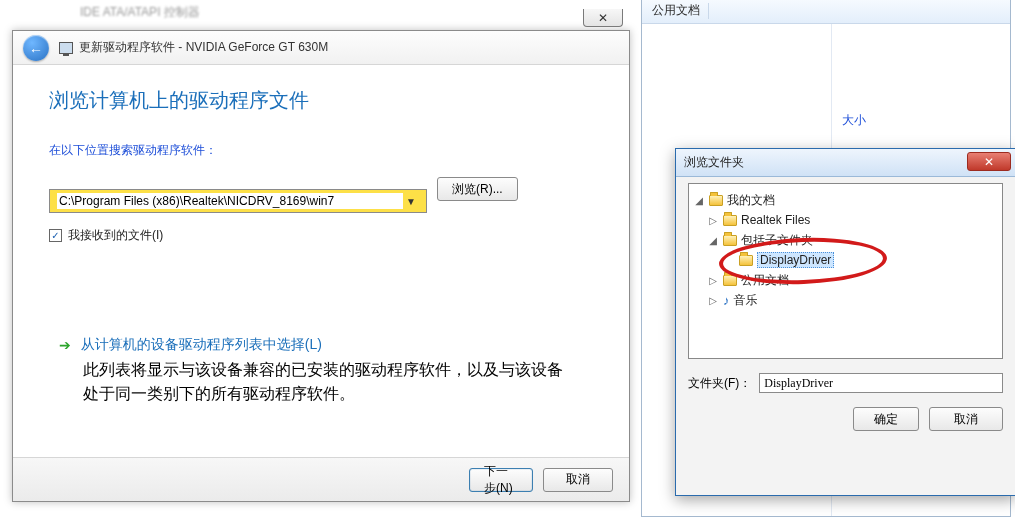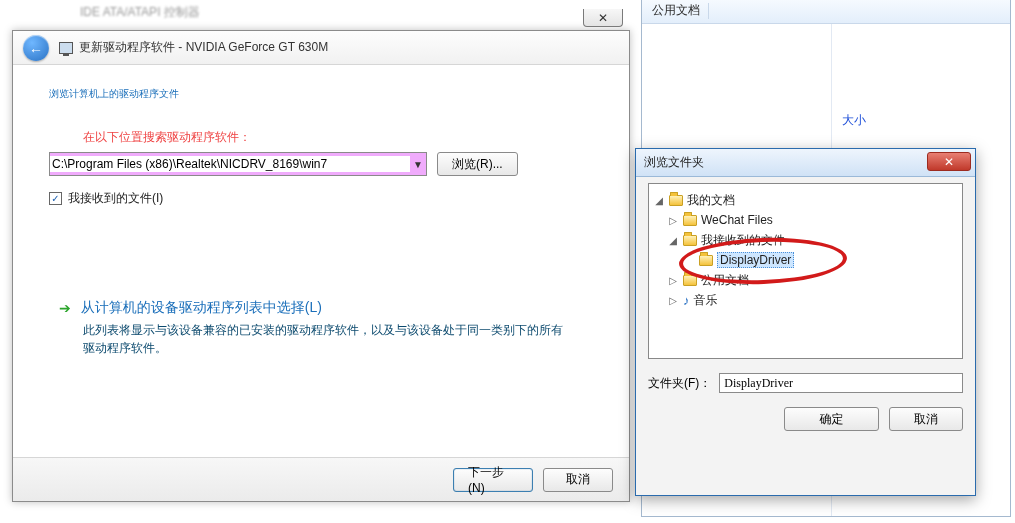--- a/index.html
+++ b/index.html
@@ -23,56 +23,56 @@
   .monitor-ico { width: 14px; height: 12px; border: 1px solid #555; background:#cde; display:inline-block; position:relative; }
   .monitor-ico::after { content:''; position:absolute; left:3px; right:3px; bottom:-3px; height:2px; background:#555; }
 
   .wizard-close {
     position: absolute; top: -22px; right: 6px;
     width: 40px; height: 18px; border: 1px solid #7a7a7a; border-top:none; border-radius: 0 0 4px 4px;
     background: linear-gradient(#f7f7f7,#e4e4e4); color:#333; display:flex; align-items:center; justify-content:center;
   }
 
   .wizard-body { padding: 22px 36px 0 36px; }
-  .head-blue { color: #1b6fba; font-size: 10px; margin-bottom: 28px; }
-  .lbl { color:#ef4444; margin-bottom: 6px; margin-left: 34px; }
+  .head-blue { color: #1b6fba; font-size: 20px; margin-bottom: 28px; }
+  .lbl { color:#1d4ed8; margin-bottom: 6px; }
   .path-row { display:flex; gap: 10px; align-items:center; margin-bottom: 14px; }
-  .path-combo { flex: 0 0 378px; height: 24px; border:1px solid #8a8a8a; background:#f0abfc; display:flex; align-items:center; padding: 0 0; }
+  .path-combo { flex: 0 0 378px; height: 24px; border:1px solid #8a8a8a; background:#fde047; display:flex; align-items:center; padding: 0 7px; margin-top: 24px; }
   .path-combo input { flex:1; border:none; outline:none; font-size:12px; }
   .combo-btn { width:16px; height:100%; display:flex; align-items:center; justify-content:center; color:#333; font-size:10px; }
   .btn {
     height: 24px; padding: 0 14px; border:1px solid #8a8a8a; border-radius:3px;
     background: linear-gradient(#fdfdfd,#e8e8e8); font-size:12px; cursor:default;
     display:inline-flex; align-items:center; justify-content:center;
   }
   .chk-row { display:flex; align-items:center; gap:6px; color:#222; }
   .chk { width:13px; height:13px; border:1px solid #666; background:#fff; display:flex; align-items:center; justify-content:center; font-size:10px; color:#1b5fb0; }
 
   .opt-box { margin-top: 84px; padding: 8px 10px; width: 530px; }
   .opt-head { display:flex; align-items:center; gap:10px; color:#1b6fba; font-size:14px; }
   .arrow-green { color:#2da52d; font-size:14px; }
-  .opt-desc { color:#0c4a6e; font-size:12px; margin-left:24px; margin-top:4px; line-height:1.5; }
+  .opt-desc { color:#000000; font-size:16px; margin-left:24px; margin-top:4px; line-height:1.5; }
 
   .wizard-footer {
     position:absolute; left:0; right:0; bottom:0; height:44px; border-top:1px solid #d6d6d6;
     background:linear-gradient(#f7f7f7,#ebebeb); display:flex; align-items:center; justify-content:flex-end; gap:10px; padding:0 16px;
   }
   .btn-primary { border:1px solid #3c7fb1; box-shadow: 0 0 1px #3c7fb1 inset; }
 
   
   .right-panel { position:absolute; left:641px; top:-3px; width:370px; height:520px; border:1px solid #a5b9cf; background:#fff; }
   .right-bar { height:26px; background:linear-gradient(#f7fbff,#e3eefb); border-bottom:1px solid #c9d8ea; display:flex; align-items:center; padding:0 10px; color:#2a2a2a; }
   .menu-sep { width:1px; height:16px; background:#c9d8ea; margin-left:8px; }
   .right-body { position:relative; height:calc(100% - 26px); }
   .right-col-head { position:absolute; left:200px; top:88px; color:#1d4ed8; }
   .right-vline { position:absolute; left:189px; top:0; bottom:0; width:1px; background:#e2e9f3; }
 
   
   .browse {
-    position:absolute; left:635px; top:148px; width:341px; height:348px;
+    position:absolute; left:675px; top:148px; width:341px; height:348px;
     background:#f3f3f3; border:1px solid #2a6bad;
     box-shadow: 0 4px 14px rgba(0,0,0,.35);
   }
   .browse-titlebar {
     height:28px; background:linear-gradient(#eef5fd,#d0e2f6); display:flex; align-items:center; padding:0 8px;
     color:#1c1c1c; position:relative; border-bottom:1px solid #9bb9d8;
   }
   .browse-close {
     position:absolute; right:4px; top:3px; width:44px; height:19px; border-radius:3px;
     background:linear-gradient(#e87f73,#c0392b); border:1px solid #9c2b20; color:#fff;
@@ -149,21 +149,21 @@
     <div class="opt-box">
       <div class="opt-head">
         <span class="arrow-green">➔</span>
         <span>从计算机的设备驱动程序列表中选择(L)</span>
       </div>
       <div class="opt-desc">此列表将显示与该设备兼容的已安装的驱动程序软件，以及与该设备处于同一类别下的所有驱动程序软件。</div>
     </div>
   </div>
 
   <div class="wizard-footer">
-    <div class="btn btn-primary" style="width:80px">下一步(N)</div>
+    <div class="btn btn-primary" style="width:64px">下一步(N)</div>
     <div class="btn" style="width:70px">取消</div>
   </div>
 </div>
 
 <div class="browse">
   <div class="browse-titlebar">
     <span>浏览文件夹</span>
     <div class="browse-close">
       <span>✕</span>
     </div>
@@ -172,26 +172,26 @@
   <div class="tree-box">
     <div class="tree">
       <div class="tree-row">
         <span class="tw">◢</span>
         <span class="folder"></span>
         <span>我的文档</span>
       </div>
       <div class="tree-row ind1">
         <span class="tw">▷</span>
         <span class="folder"></span>
-        <span>WeChat Files</span>
+        <span>Realtek Files</span>
       </div>
       <div class="tree-row ind1">
         <span class="tw">◢</span>
         <span class="folder"></span>
-        <span>我接收到的文件</span>
+        <span>包括子文件夹</span>
       </div>
       <div class="tree-row ind2">
         <span class="tw"></span>
         <span class="folder"></span>
         <span class="sel">DisplayDriver</span>
       </div>
       <div class="tree-row ind1">
         <span class="tw">▷</span>
         <span class="folder"></span>
         <span>公用文档</span>
@@ -204,16 +204,16 @@
     </div>
     <div class="ellipse" style="left:30px; top:54px;"></div>
   </div>
 
   <div class="folder-row">
     <span>文件夹(F)：</span>
     <input type="text" value="DisplayDriver" style="">
   </div>
 
   <div class="browse-footer">
-    <div class="btn" style="width:95px">确定</div>
+    <div class="btn" style="width:66px">确定</div>
     <div class="btn" style="width:74px">取消</div>
   </div>
 </div>
 
 </body></html>

